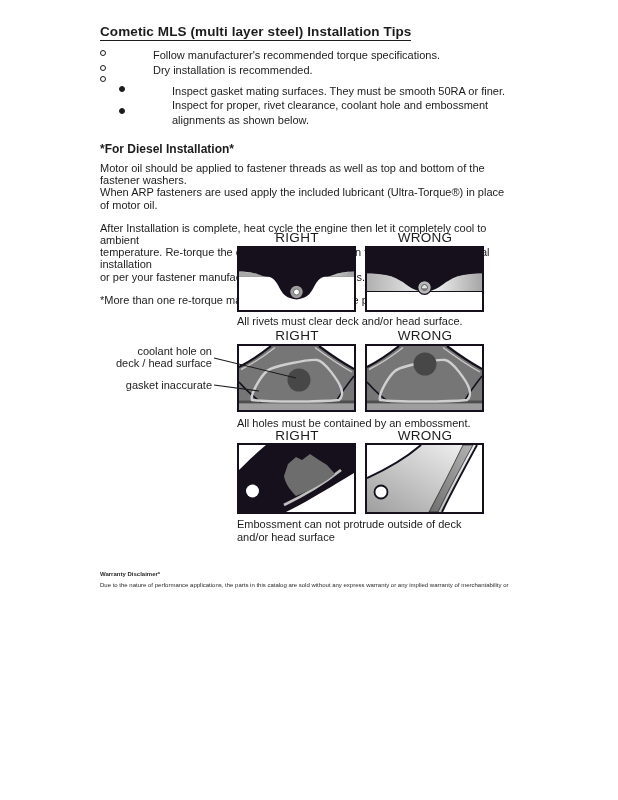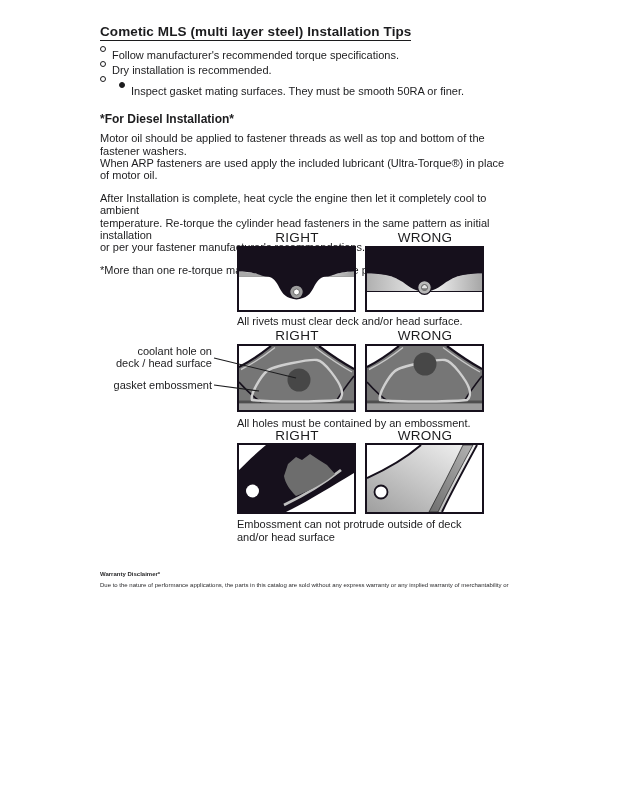--- a/index.html
+++ b/index.html
@@ -4,21 +4,21 @@
 <style>
   html,body{margin:0;padding:0;background:#ffffff;}
   .page{position:relative;width:618px;height:588px;background:#ffffff;overflow:hidden;
         font-family:"Liberation Sans", sans-serif;color:#1c1c1e;}
 
   
   .content-top{position:absolute;left:100px;top:22px;width:420px;}
   .page-title{font-size:13.5px;font-weight:bold;margin:0 0 7px 0;display:inline-block;
               border-bottom:1.6px solid #1c1c1e;padding-bottom:1px;letter-spacing:.1px;}
   ul.tips{list-style:none;margin:0;padding:0;font-size:11px;}
-  ul.tips li{line-height:14.8px;display:flex;align-items:flex-start;}
+  ul.tips li{line-height:14.8px;display:flex;align-items:center;gap:41px;}
   ul.tips li.sub{padding-left:19px;}
   .mk{flex:0 0 auto;display:inline-block;width:4px;height:4px;border-radius:50%;
       margin-right:6px;position:relative;top:-2px;}
   .mk.o{border:1.1px solid #1c1c1e;}
   .mk.f{background:#1c1c1e;border:1.1px solid #1c1c1e;}
   .sec-head{font-size:12px;font-weight:bold;margin:14px 0 6px 0;}
   p.body{font-size:11px;line-height:12.2px;margin:0 8px 11px 0;}
   .pre{white-space:pre-line;}
 
   
@@ -51,20 +51,24 @@
       <li>
           <span class="mk o"></span>
           <span>Dry installation is recommended.</span>
         </li>
       <li>
           <span class="mk o"></span>
         </li>
       <li class="sub">
           <span class="mk f"></span>
           <span>Inspect gasket mating surfaces.  They must be smooth 50RA or finer.</span>
+        </li>
+      <li class="sub">
+          <span class="mk f"></span>
+          <span>Inspect for proper, rivet clearance, coolant hole and embossment alignments as shown below.</span>
         </li>
     </ul>
     <h2 class="sec-head">*For Diesel Installation*</h2>
     <p class="body pre">Motor oil should be applied to fastener threads as well as top and bottom of the fastener washers.
 When ARP fasteners are used apply the included lubricant (Ultra-Torque®) in place of motor oil.</p>
     <p class="body pre">After Installation is complete, heat cycle the engine then let it completely cool to ambient
 temperature. Re-torque the cylinder head fasteners in the same pattern as initial installation
 or per your fastener manufacturer's recommendations.</p>
     <p class="body">*More than one re-torque may be required to achieve proper fastener stretch*</p>
   </div>
@@ -113,21 +117,21 @@
     </svg>
   </div>
 
   <div class="fig-caption" style="left:237px;top:315px;width:260px;">All rivets must clear deck and/or head surface.</div>
 
   <div class="fig-label" style="left:237px;top:328px;">RIGHT</div>
   <div class="fig-label" style="left:365px;top:328px;">WRONG</div>
 
   <div class="ann pre" style="left:90px;top:345px;">coolant hole on
 deck / head surface</div>
-  <div class="ann" style="left:90px;top:379px;">gasket embossment</div>
+  <div class="ann" style="left:90px;top:379px;">gasket inaccurate</div>
 
   <div class="panel" style="left:237px;top:344px;">
     <svg width="115" height="64" viewBox="0 0 115 64">
       <rect width="115" height="64" fill="#767676"></rect>
       <rect y="54.5" width="115" height="3" fill="#4e4e4e"></rect>
       <rect y="57.5" width="115" height="6.5" fill="#9e9e9e"></rect>
       <path d="M0,0 H32 C22,8 8,17 0,21 Z" fill="#ffffff"></path>
       <path d="M115,0 H80 C92,9 106,18 115,23 Z" fill="#ffffff"></path>
       <path d="M32,0 C22,8 8,17 0,21" stroke="#16101c" stroke-width="2.2" fill="none"></path>
       <path d="M80,0 C92,9 106,18 115,23" stroke="#16101c" stroke-width="2.2" fill="none"></path>

